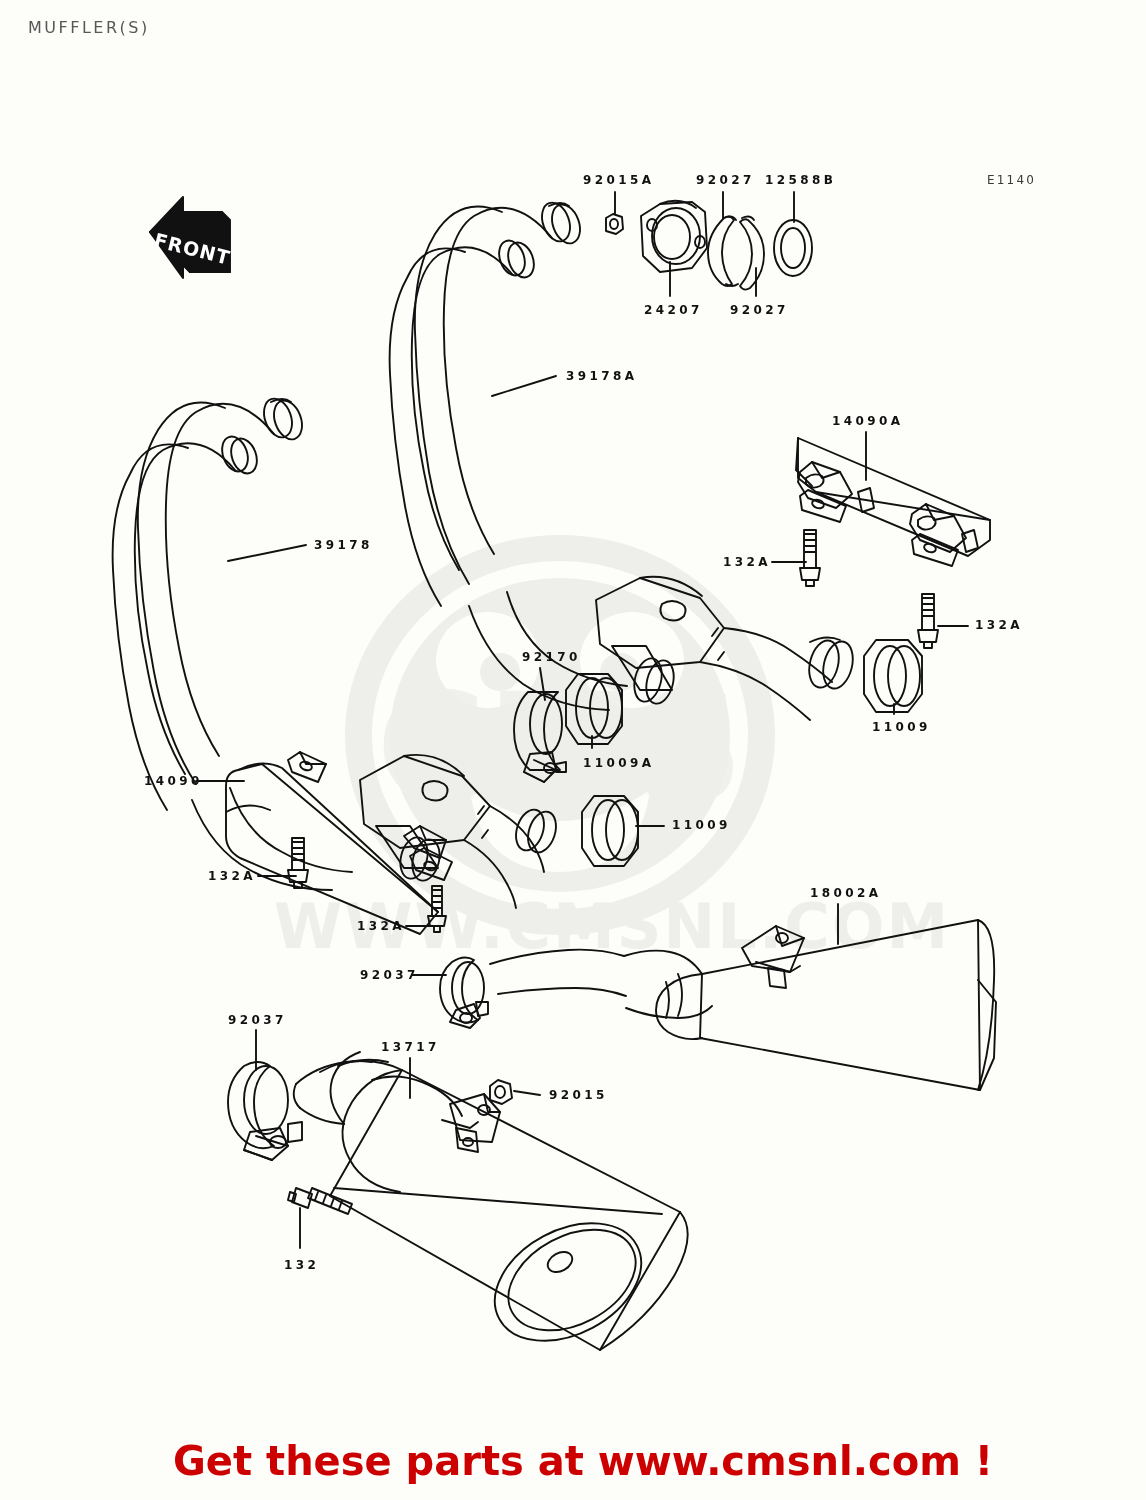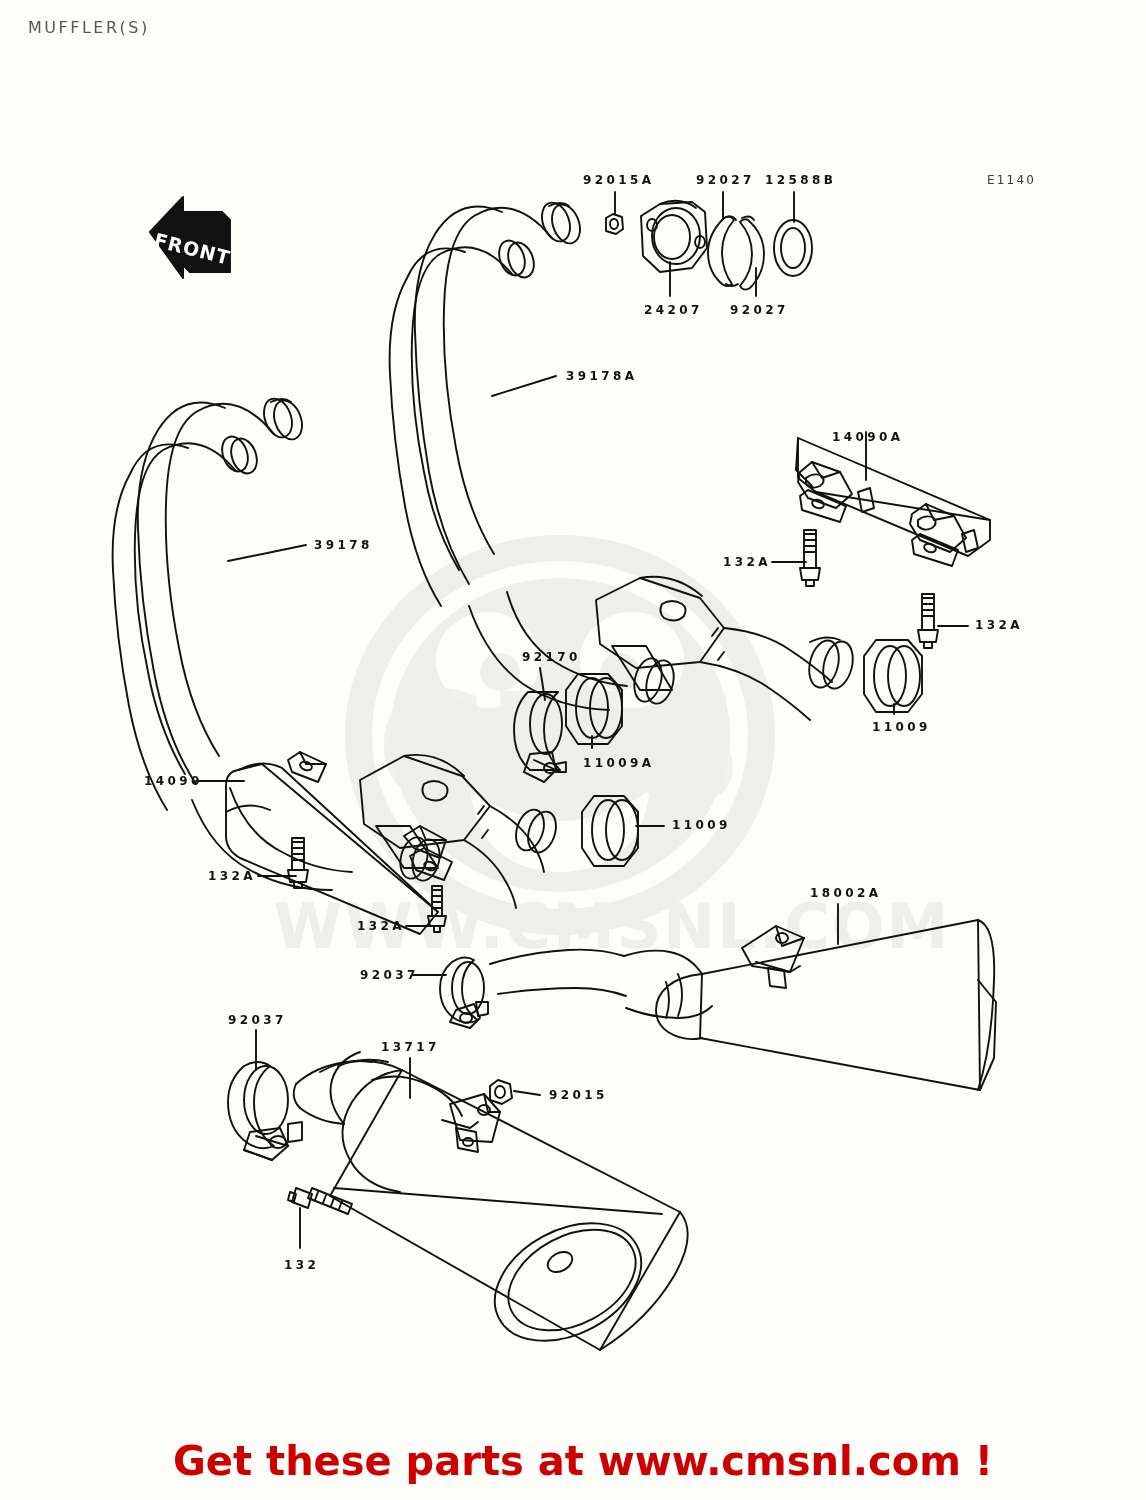--- a/index.html
+++ b/index.html
@@ -382,21 +382,21 @@
   </g>
 </svg>
 
 <div id="labels">
   <div class="part-label" style="left:583px;top:173px;">92015A</div>
   <div class="part-label" style="left:696px;top:173px;">92027</div>
   <div class="part-label" style="left:765px;top:173px;">12588B</div>
   <div class="part-label" style="left:644px;top:303px;">24207</div>
   <div class="part-label" style="left:730px;top:303px;">92027</div>
   <div class="part-label" style="left:566px;top:369px;">39178A</div>
-  <div class="part-label" style="left:832px;top:414px;margin-top:16px;">14090A</div>
+  <div class="part-label" style="left:832px;top:414px;">14090A</div>
   <div class="part-label" style="left:314px;top:538px;">39178</div>
   <div class="part-label" style="left:723px;top:555px;">132A</div>
   <div class="part-label" style="left:975px;top:618px;">132A</div>
   <div class="part-label" style="left:522px;top:650px;">92170</div>
   <div class="part-label" style="left:872px;top:720px;">11009</div>
   <div class="part-label" style="left:583px;top:756px;">11009A</div>
   <div class="part-label" style="left:144px;top:774px;">14090</div>
   <div class="part-label" style="left:672px;top:818px;">11009</div>
   <div class="part-label" style="left:208px;top:869px;">132A</div>
   <div class="part-label" style="left:802px;top:886px;margin-left:8px;">18002A</div>

